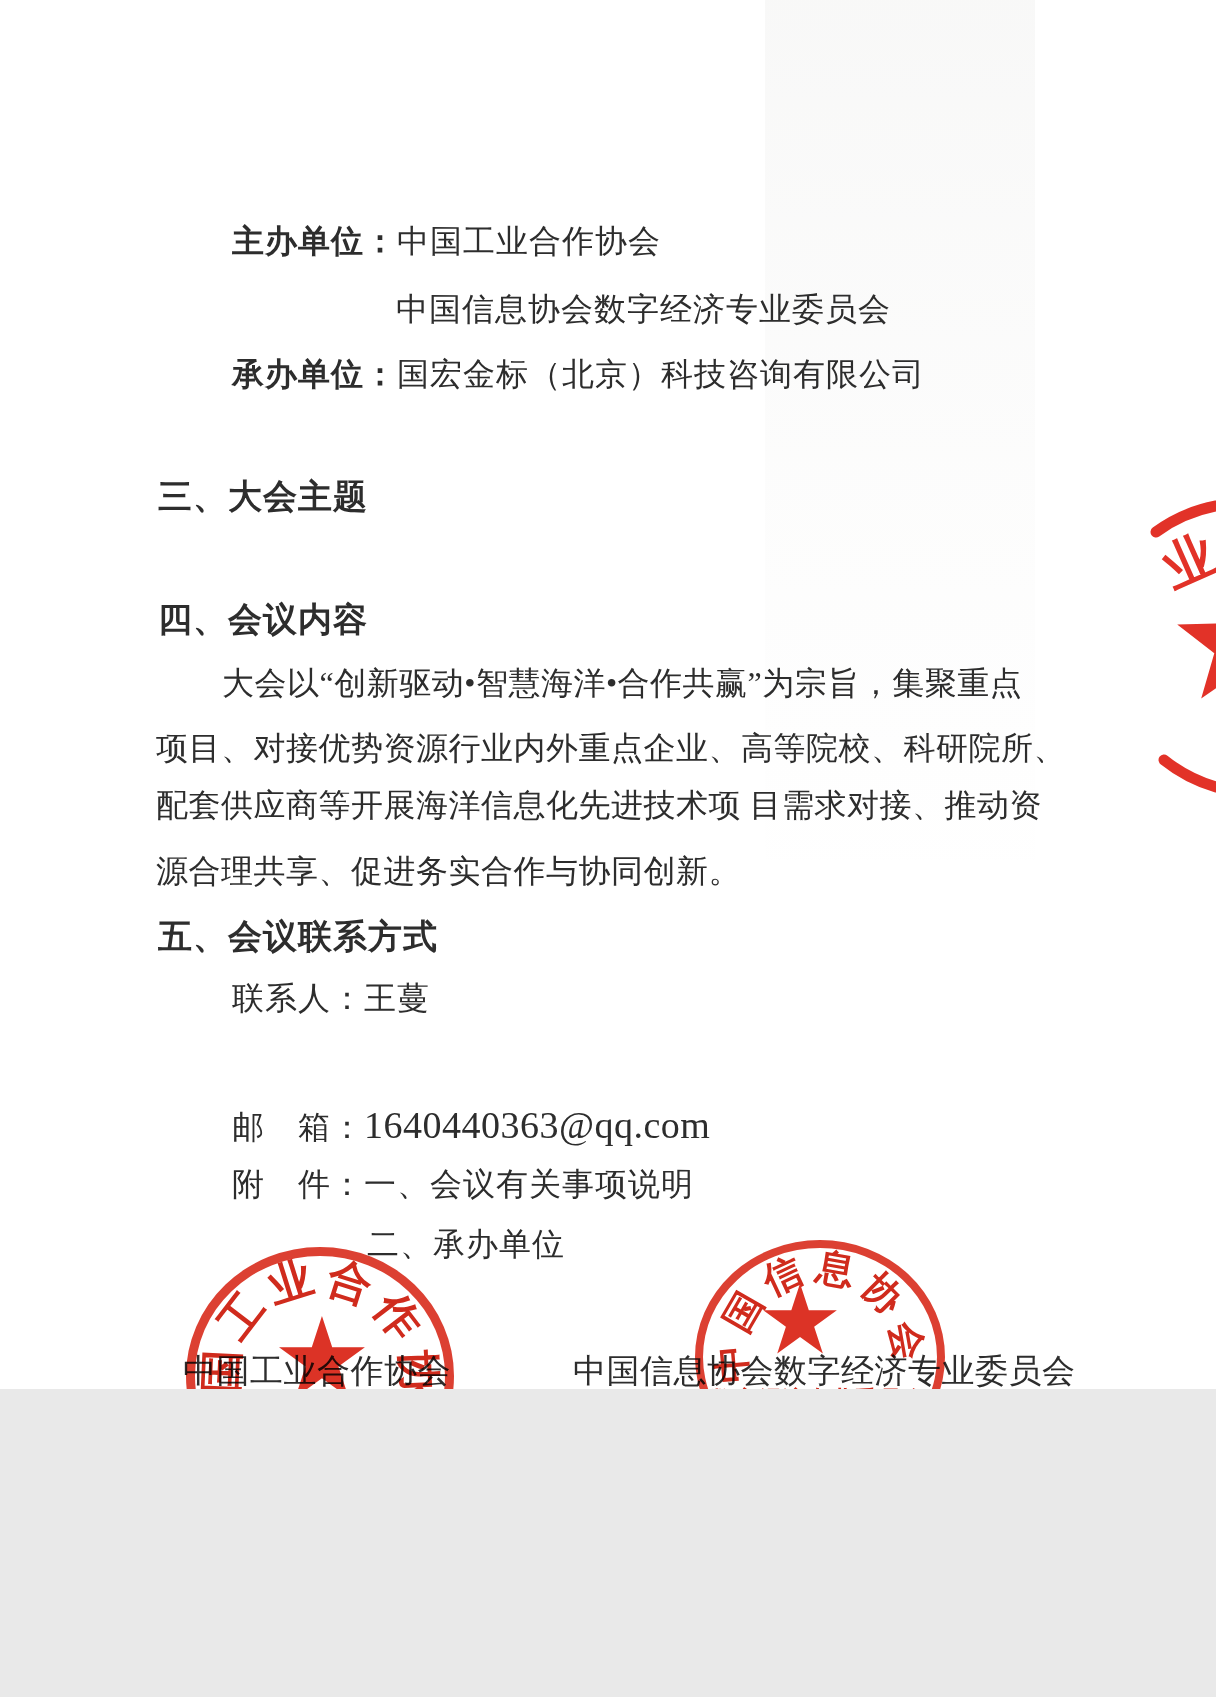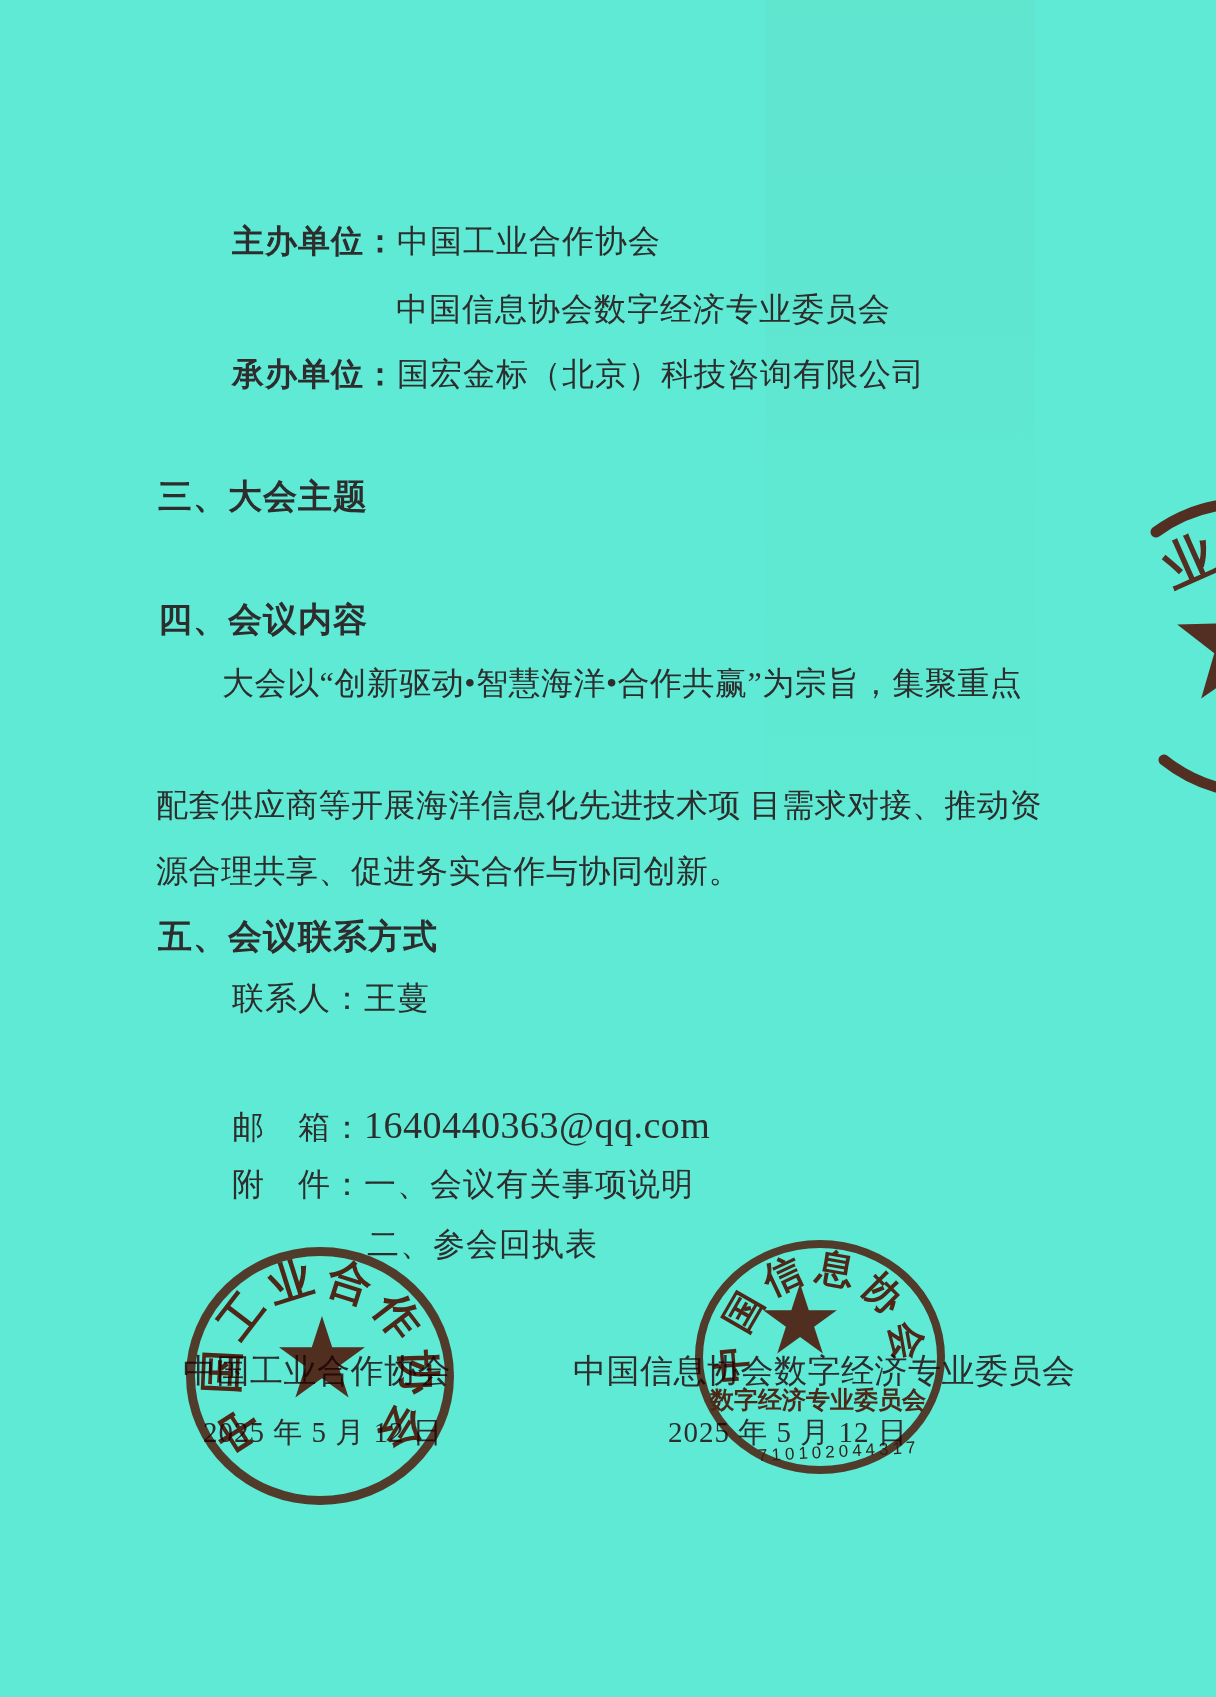--- a/index.html
+++ b/index.html
@@ -1,20 +1,20 @@
 <!DOCTYPE html>
 <html><head>
 <meta charset="utf-8">
 <style>
   html,body{margin:0;padding:0;background:#e9e9e9;}
   .page{
     position:relative;
-    width:1216px;height:1697px;
+    width:1216px;height:1389px;
     margin:0 auto;
-    background:#5eead4;
+    background:#ffffff;
     overflow:hidden;
     font-family:"Liberation Serif", serif;
     color:#2d2d2d;
   }
   .scan-shade{
     position:absolute;left:765px;top:0;width:270px;height:900px;
     background:linear-gradient(180deg, rgba(120,120,110,0.05), rgba(120,120,110,0.02) 55%, rgba(120,120,110,0) 100%);
     pointer-events:none;
   }
   .line{position:absolute;white-space:nowrap;line-height:1;}
@@ -71,32 +71,33 @@
 
   <div class="line cjk" style="left:232px;top:225px"><span class="label">主办单位：</span><span>中国工业合作协会</span></div>
   <div class="line cjk" style="left:396px;top:293px"><span>中国信息协会数字经济专业委员会</span></div>
 
   <div class="line cjk" style="left:232px;top:358px"><span class="label">承办单位：</span><span>国宏金标（北京）科技咨询有限公司</span></div>
 
   <div class="line heading" style="left:158px;top:480px">三、大会主题</div>
 
   <div class="line heading" style="left:158px;top:603px">四、会议内容</div>
   <div class="line para" style="left:222px;top:667px">大会以“创新驱动•智慧海洋•合作共赢”为宗旨，集聚重点</div>
+  <div class="line para" style="left:156px;top:732px">项目、对接优势资源行业内外重点企业、高等院校、科研院所、</div>
   <div class="line para" style="left:156px;top:789px">配套供应商等开展海洋信息化先进技术项 目需求对接、推动资</div>
   <div class="line para" style="left:156px;top:855px">源合理共享、促进务实合作与协同创新。</div>
 
   <div class="line heading" style="left:158px;top:920px">五、会议联系方式</div>
 
   <div class="line cjk" style="left:232px;top:982px"><span>联系人：</span><span>王蔓</span></div>
 
 
   <div class="line cjk" style="left:232px;top:1106px"><span>邮　箱：</span><span class="latin email">1640440363@qq.com</span></div>
 
   <div class="line cjk" style="left:232px;top:1168px"><span>附　件：</span><span>一、会议有关事项说明</span></div>
-  <div class="line cjk" style="left:367px;top:1228px"><span>二、参会回执表</span></div>
+  <div class="line cjk" style="left:367px;top:1228px"><span>二、承办单位</span></div>
 
   <div class="line sig-org" style="left:183px;top:1355px">中国工业合作协会</div>
   <div class="line sig-date" style="left:203px;top:1418px">2025 年 5 月 12 日</div>
 
   <div class="line sig-org" style="left:573px;top:1355px">中国信息协会数字经济专业委员会</div>
   <div class="line sig-date" style="left:668px;top:1418px">2025 年 5 月 12 日</div>
 
   <div class="seal-layer">
 
     <div class="seal-circle" style="left:186px;top:1247px;width:250px;height:240px"></div>

